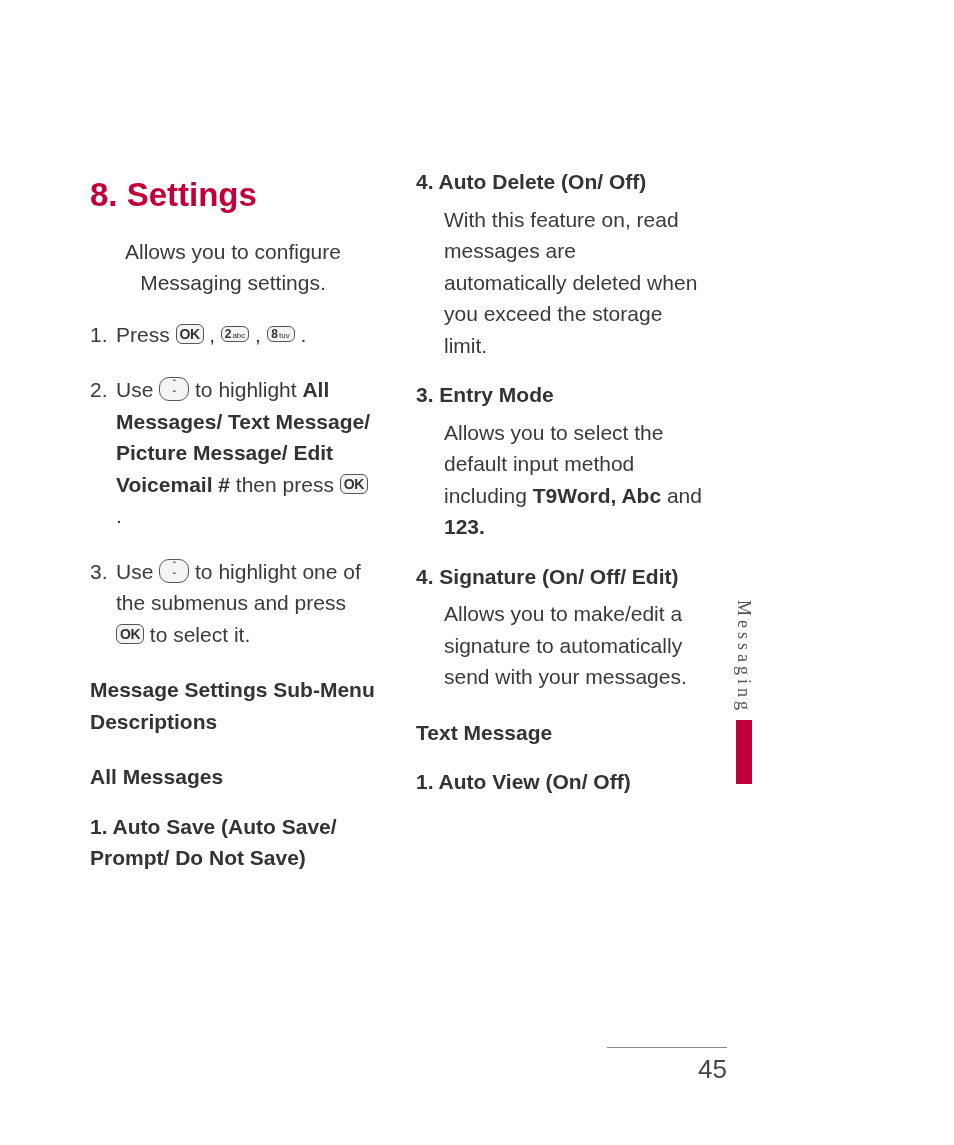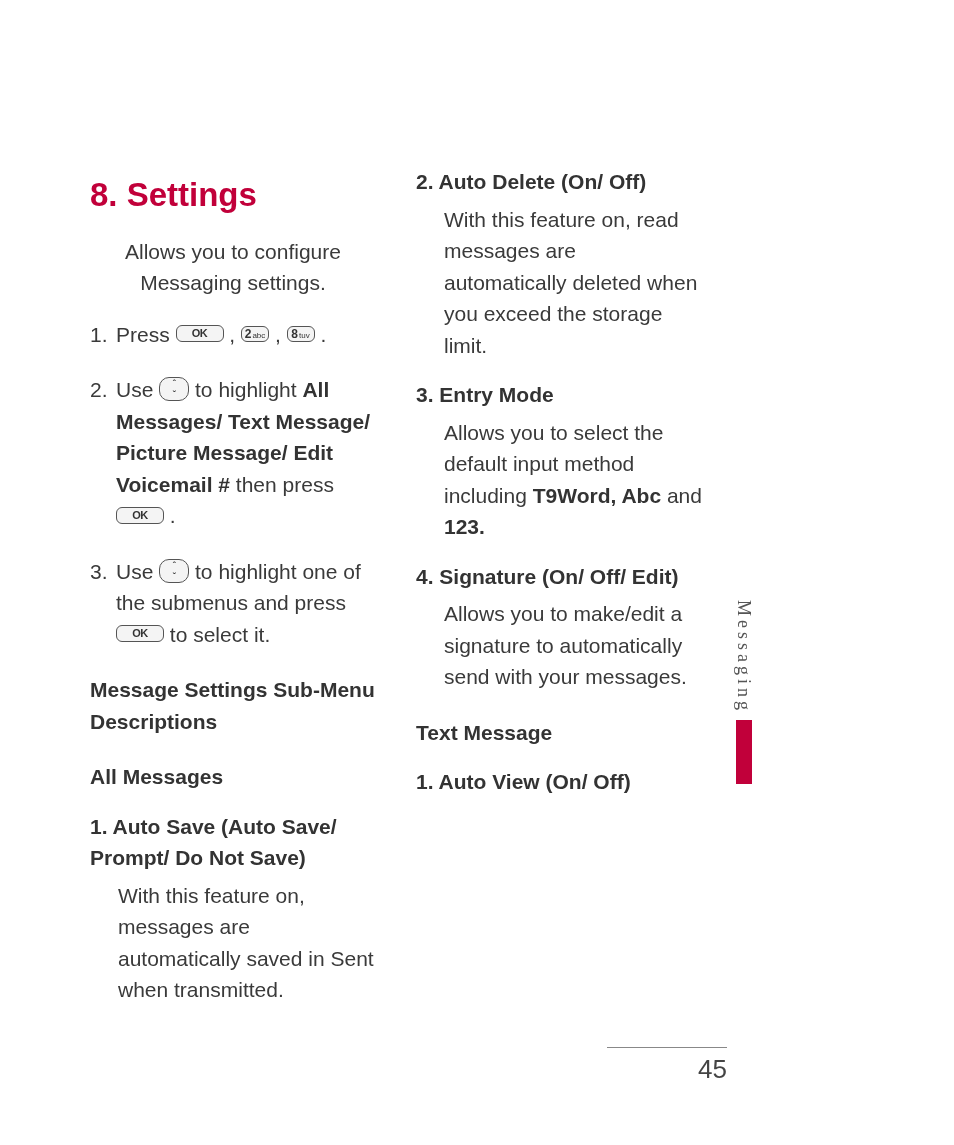--- a/index.html
+++ b/index.html
@@ -68,22 +68,22 @@
     font-weight: 600;
     color: #333;
     padding: 1px 0;
     line-height: 1;
     min-width: 18px;
     text-align: center;
     position: relative;
     top: -2px;
   }
   .key.ok {
-    font-size: 11px;
-    padding: 2px 14px;
+    font-size: 14px;
+    padding: 2px 3px;
     letter-spacing: -0.5px;
   }
   .key.num .sub {
     font-size: 8px;
     font-weight: 400;
     margin-left: 1px;
   }
   .key.nav {
     border-radius: 10px;
     padding: 0 5px 0 5px;
@@ -190,27 +190,26 @@
           <span class="key ok">OK</span>
           <span> to select it.</span>
         </div>
       </div>
 
       <div class="subhead">Message Settings Sub-Menu Descriptions</div>
 
       <div class="subhead">All Messages</div>
 
       <div class="item-title">1. Auto Save (Auto Save/ Prompt/ Do Not Save)</div>
-      <div class="item-body">With this feature on, messages are automatically saved in Sent when transmitted.</div>
 
     </div>
 
     <div class="col">
 
-      <div class="item-title" style="margin-top:6px">2. Auto Delete (On/ Off)</div>
+      <div class="item-title" style="margin-top:6px">4. Auto Delete (On/ Off)</div>
       <div class="item-body">With this feature on, read messages are automatically deleted when you exceed the storage limit.</div>
 
       <div class="item-title">3. Entry Mode</div>
       <div class="item-body">
         <span>Allows you to select the default input method including </span>
         <span class="bold">T9Word, Abc</span>
         <span> and </span>
         <span class="bold">123.</span>
       </div>
 

